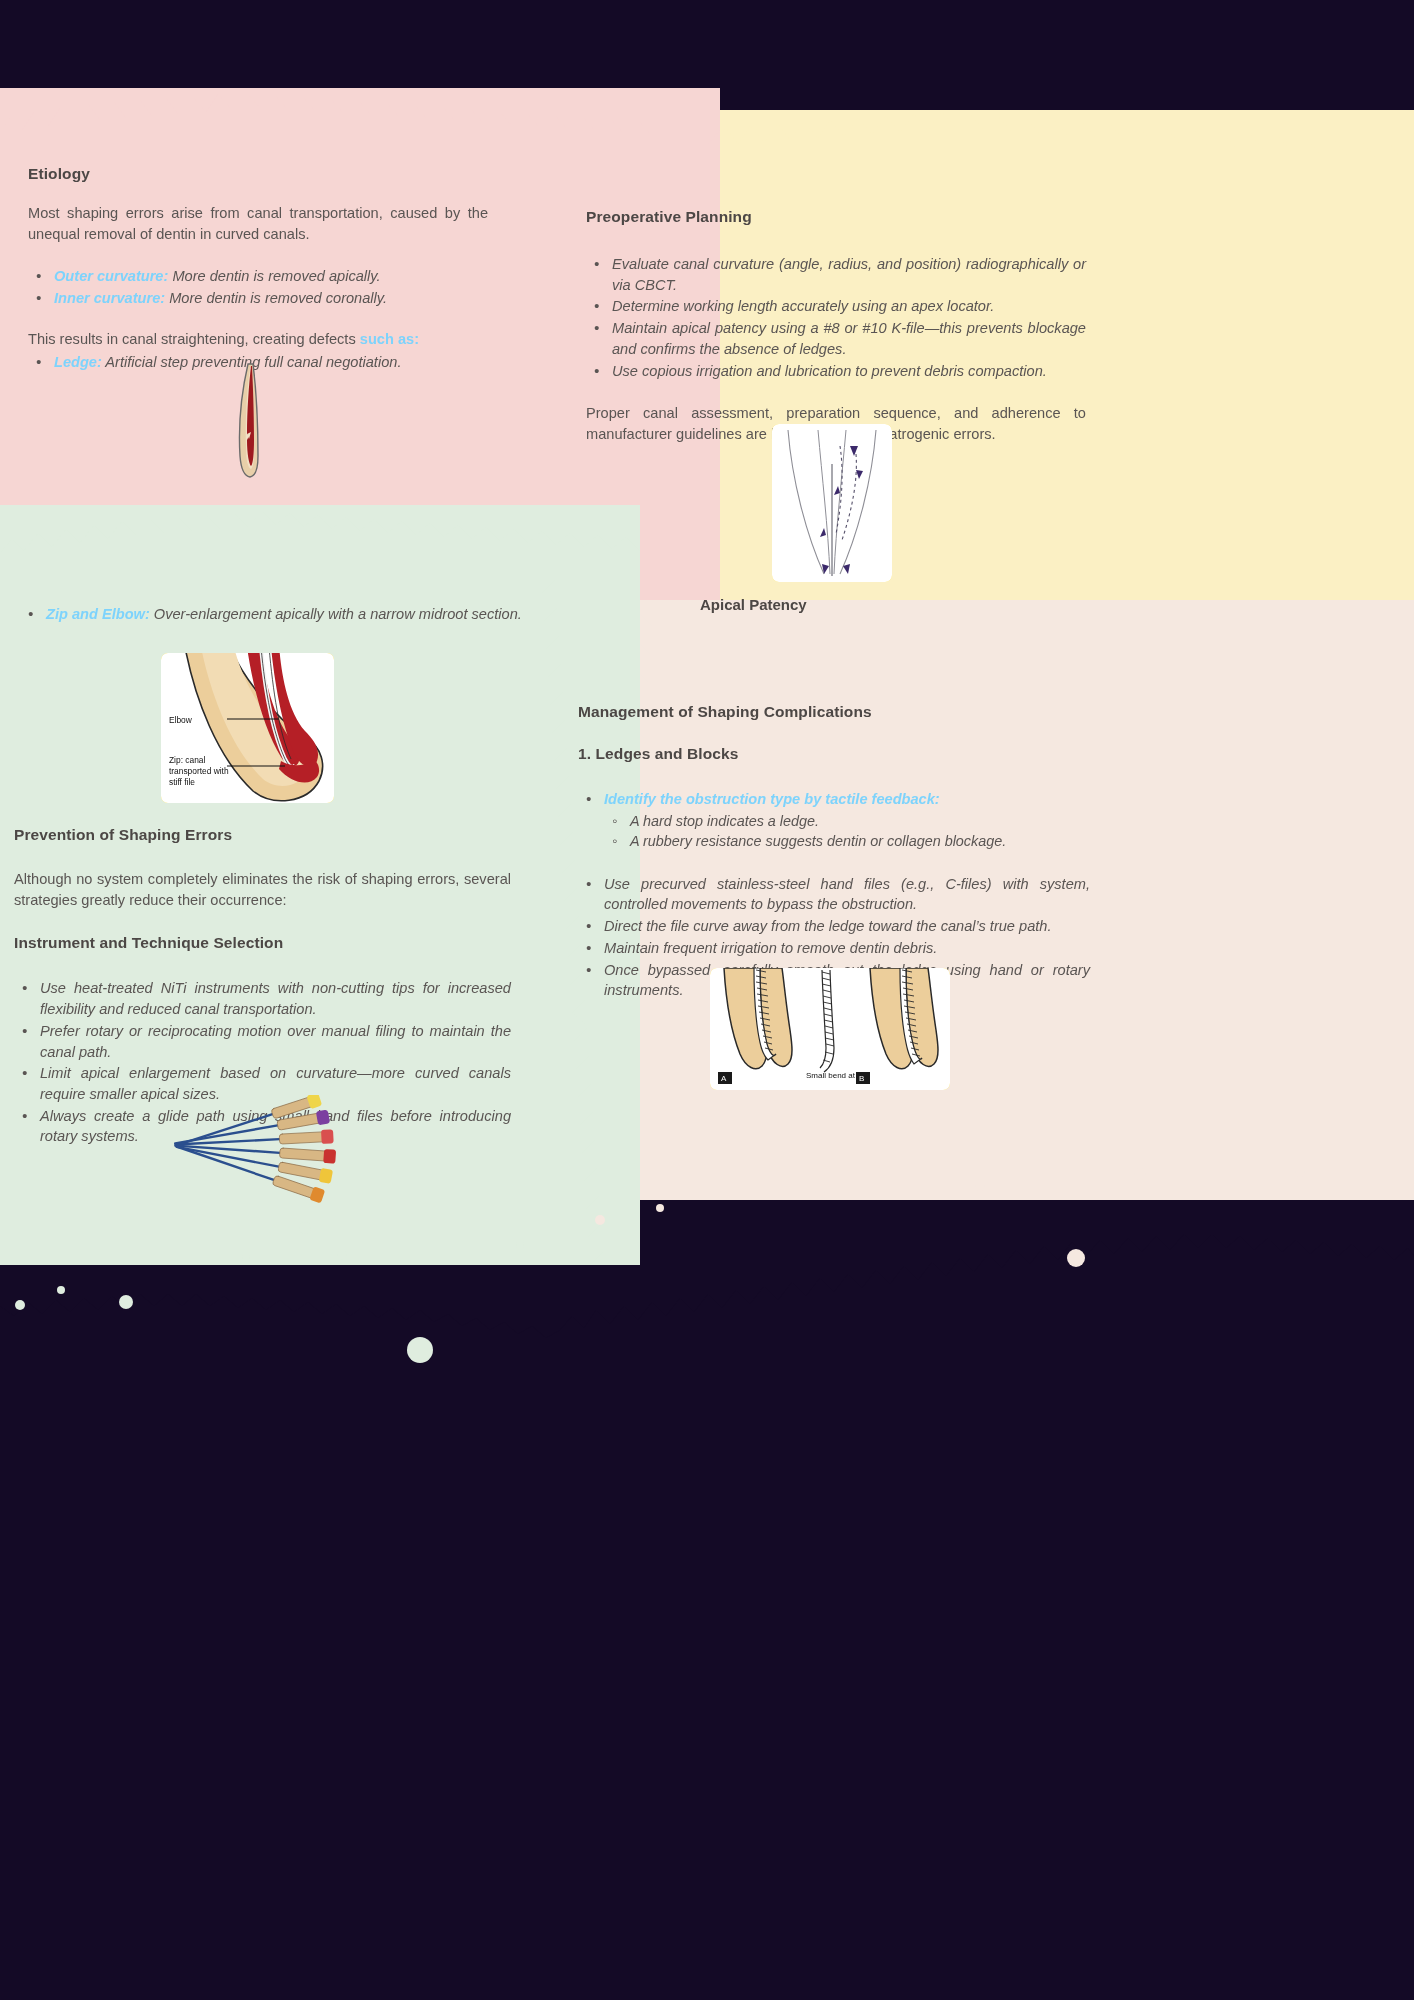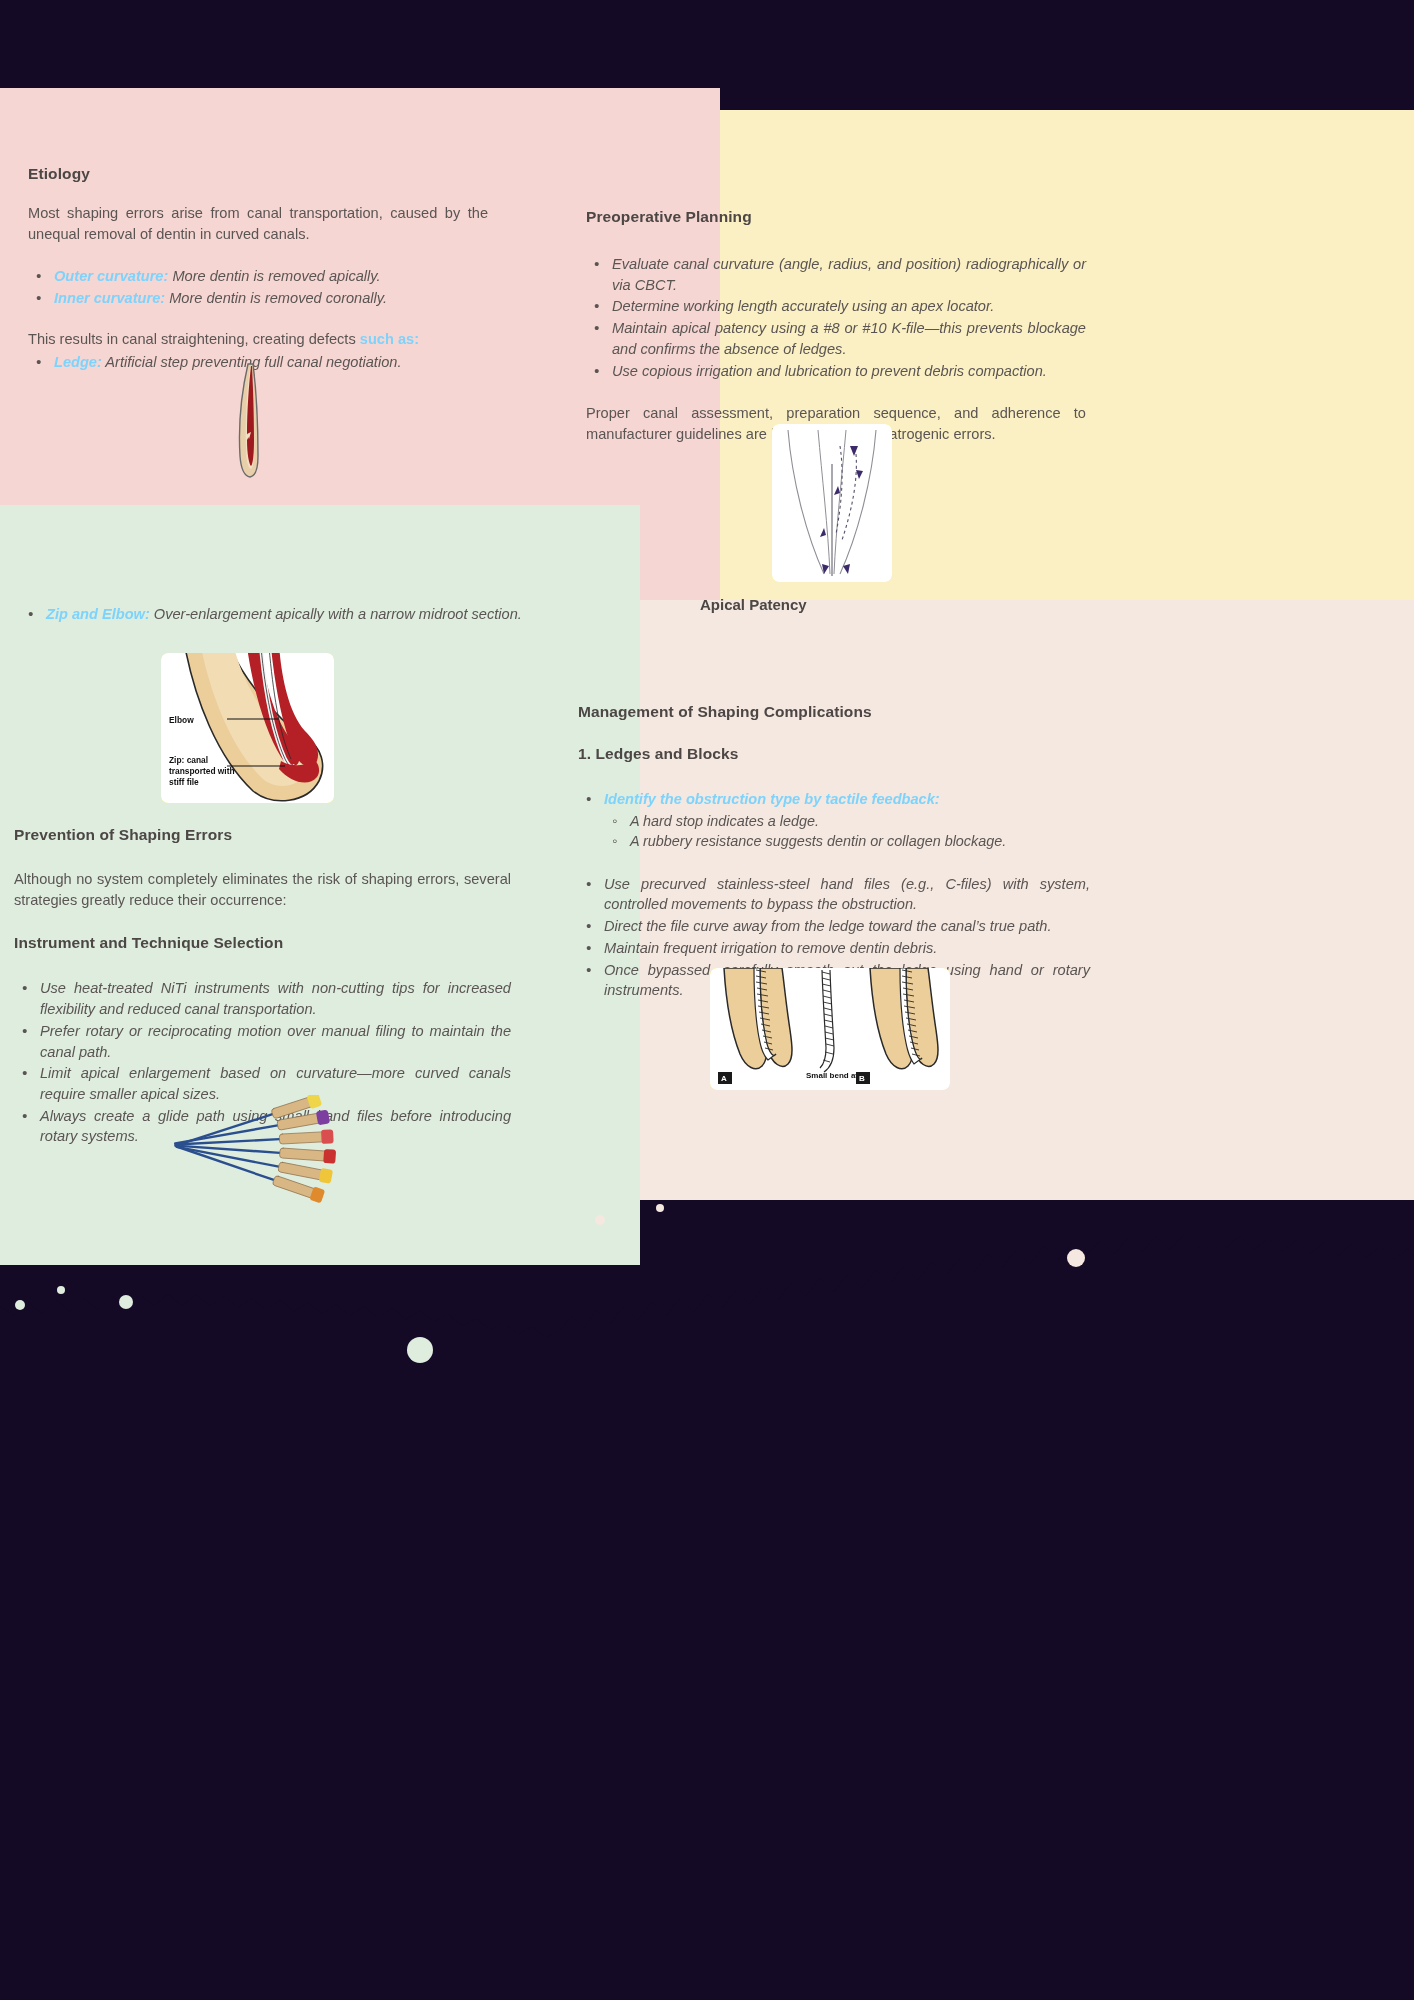--- a/index.html
+++ b/index.html
@@ -42,21 +42,21 @@
     position:relative; padding-left:26px;
     font-size:14.4px; line-height:1.42; color:#5a5553;
   }
   ul.sub > li::before {
     content:"\25E6"; position:absolute; left:8px; top:-1px;
     font-size:15px; color:#5a5553;
   }
   b, .bold { font-weight:bold; color:#7dd3fc; }
   .capt { font-size:15px; font-weight:bold; color:#4c4745; text-align:left; }
 
-  .imgbox { background:#fde047; border-radius:7px; overflow:hidden; position:relative;font-weight:bold; }
+  .imgbox { background:#fde047; border-radius:7px; overflow:hidden; position:relative; }
   .plainimg { position:relative; }
 </style>
 </head>
 <body>
 
 <div id="stage">
 
   <div class="panel panel-cream" style="left:630px; top:110px; width:784px; height:560px;">
     <svg width="784" height="560" viewBox="0 0 784 560" preserveAspectRatio="none" style="position:absolute;left:0;top:0;">
       <path fill="#fbf0c4" d="M0,52 L8,40 L16,48 L26,30 L36,44 L46,26 L58,40 L70,22 L82,36 L96,18

